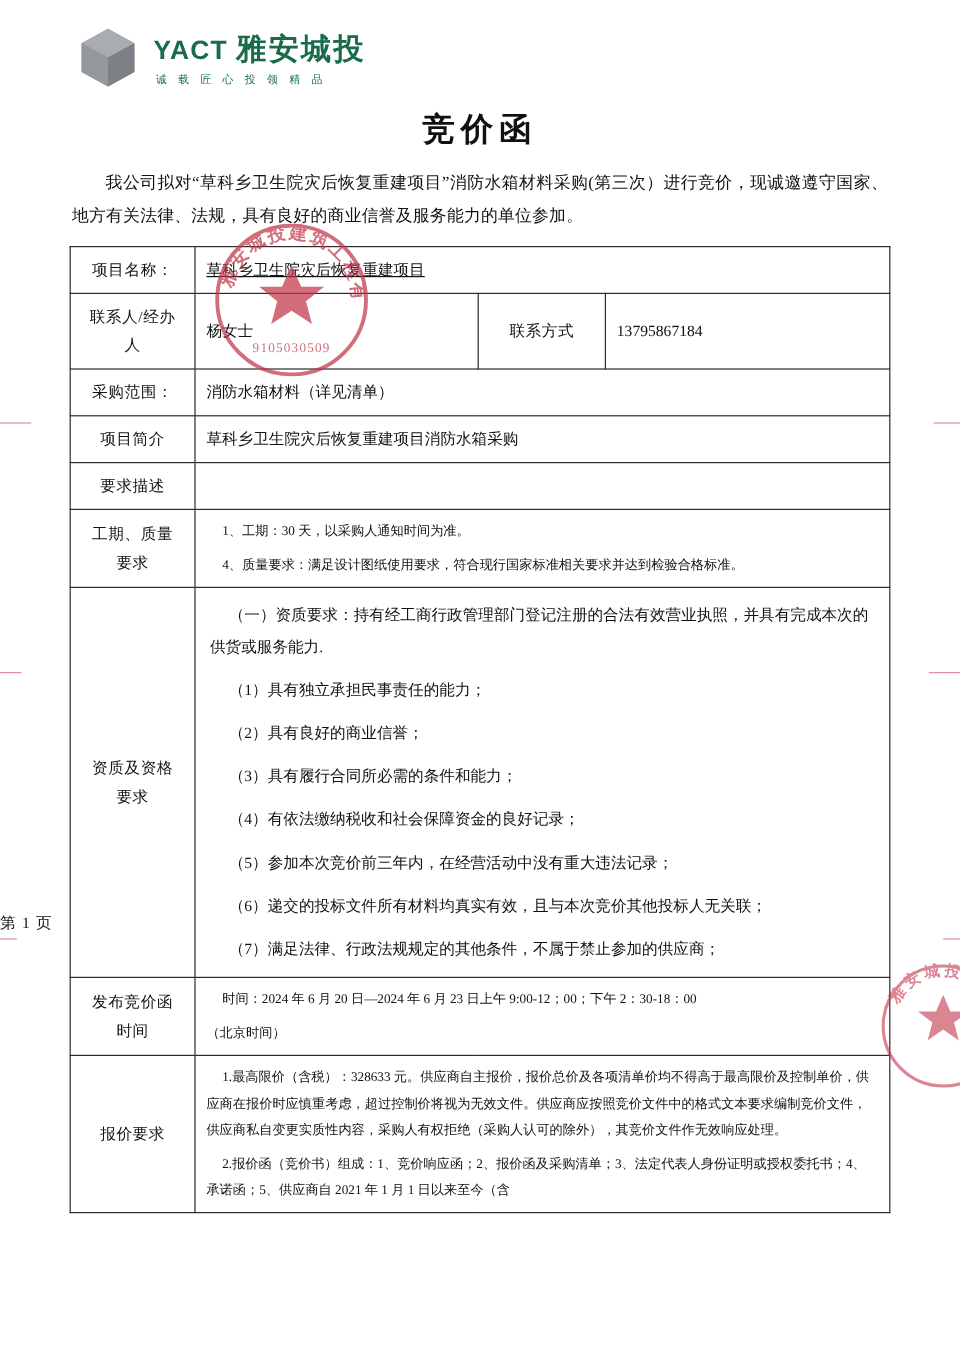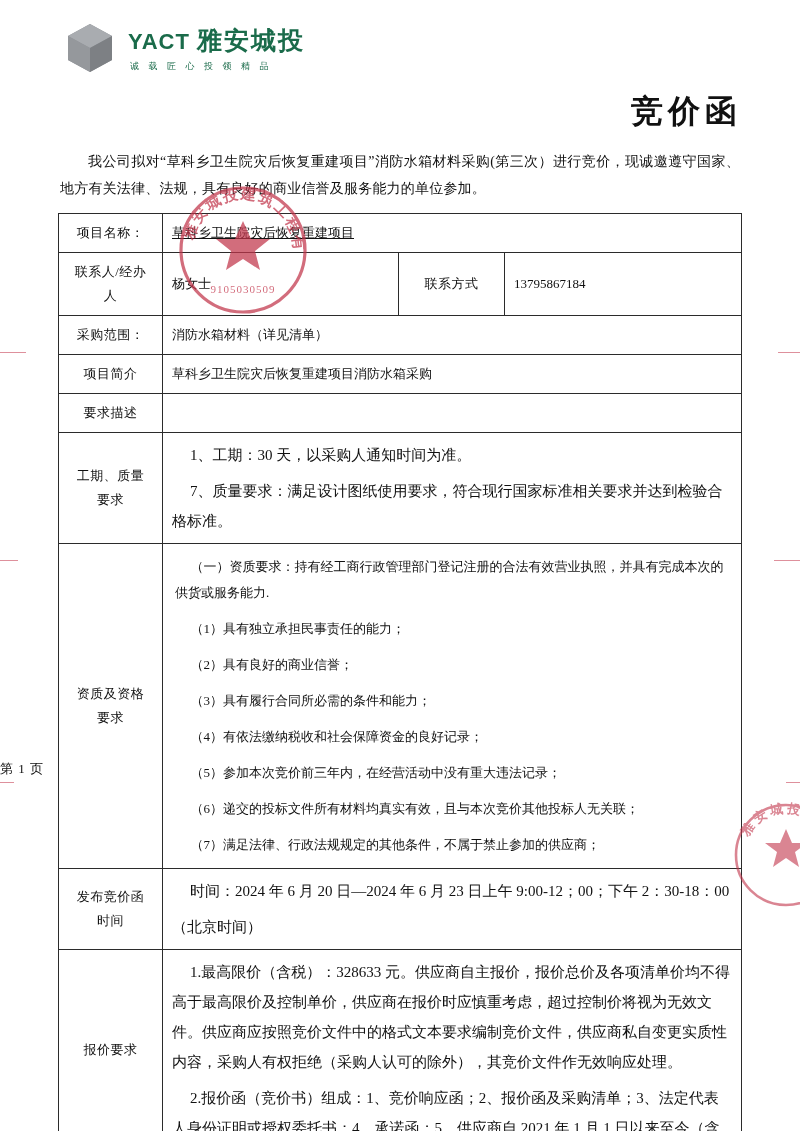--- a/index.html
+++ b/index.html
@@ -64,22 +64,22 @@
     font-family: "Liberation Sans", sans-serif;
     font-size: 9px;
     color: #1a6b4a;
     letter-spacing: 3.5px;
     margin-top: 3px;
     padding-left: 2px;
   }
 
   
   .doc-title {
-    text-align: right;
-    font-size: 32px;
+    text-align: center;
+    font-size: 27px;
     font-weight: bold;
     letter-spacing: 5px;
     margin: 16px 0 14px 0;
     font-family: "Liberation Serif", serif;
   }
 
   
   .intro {
     font-size: 14px;
     line-height: 1.95;
@@ -106,21 +106,21 @@
   td.lbl {
     width: 104px;
     text-align: center;
     letter-spacing: 0.5px;
   }
   td.lbl.tall { vertical-align: middle; }
   .u { text-decoration: underline; }
   .cell-p {
     margin: 0;
     line-height: 2.0;
-    font-size: 15px;
+    font-size: 11px;
   }
   .cell-p + .cell-p { margin-top: 6px; }
   .indent { text-indent: 1.2em; }
   .qual-row td.body { padding: 10px 12px 10px 12px; }
   .qual-item {
     margin: 0 0 10px 0;
     line-height: 2.0;
     text-indent: 1.2em;
   }
   .qual-item:last-child { margin-bottom: 0; }
@@ -240,21 +240,21 @@
         <td colspan="3"></td>
       </tr>
 
       <tr>
         <td class="lbl tall">
           <div>工期、质量</div>
           <div>要求</div>
         </td>
         <td colspan="3">
           <p class="cell-p indent">1、工期：30 天，以采购人通知时间为准。</p>
-          <p class="cell-p indent">7、质量要求：满足设计图纸使用要求，符合现行国家标准相关要求并达到检验合格标准。</p>
+          <p class="cell-p indent">4、质量要求：满足设计图纸使用要求，符合现行国家标准相关要求并达到检验合格标准。</p>
         </td>
       </tr>
 
       <tr class="qual-row">
         <td class="lbl tall">
           <div>资质及资格</div>
           <div>要求</div>
         </td>
         <td class="body" colspan="3">
           <p class="qual-item">（一）资质要求：持有经工商行政管理部门登记注册的合法有效营业执照，并具有完成本次的供货或服务能力.</p>

